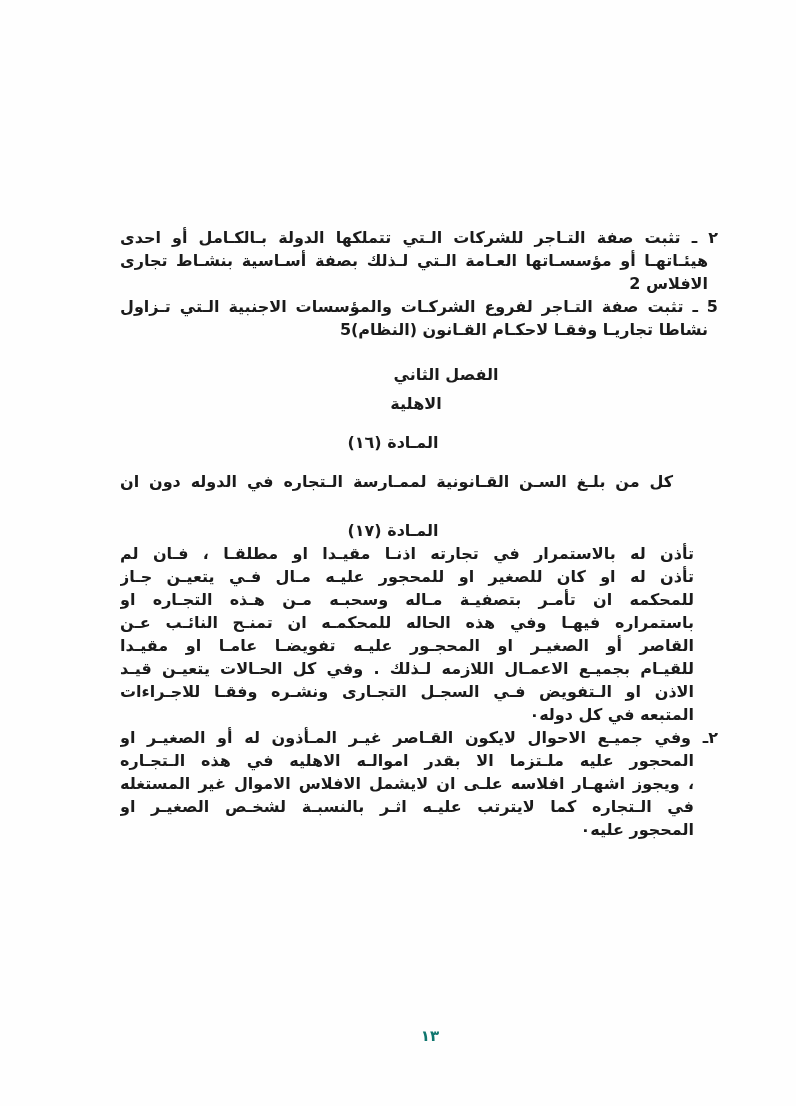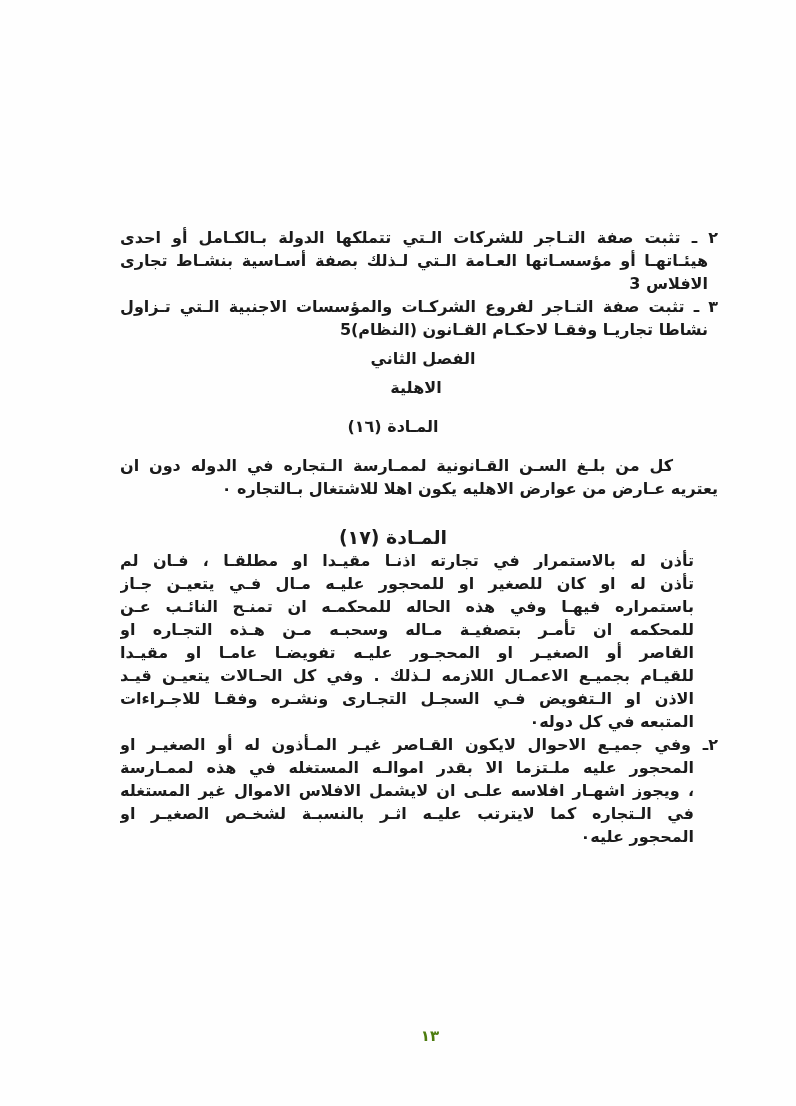--- a/index.html
+++ b/index.html
@@ -41,80 +41,79 @@
   
   .indent-first       { padding-right: 45px; }
 
   .heading {
     text-align: center;
     text-align-last: center;
     position: relative;
     max-height: 23px;
     overflow: hidden;
   }
-  .h-chapter { margin-top: 6px; left: 4px;  }
+  .h-chapter { margin-top: 22px; left: 27px;  }
   .h-ahlia   { margin-top: 6px;  left: -3px;  }
   .h-art16   { margin-top: 16px; left: -26px; }
   .h-art17   { margin-top: 26px; left: -26px; }
   .para16    { margin-top: 2px; }
 
   .page-number {
     position: absolute;
     top: 1025px;
     left: 410px;
     width: 40px;
     text-align: center;
     font-size: 15px;
     line-height: 23px;
     font-weight: 700;
-    color: #4d7c0f;
+    color: #0f766e;
   }
   .marker { white-space: nowrap; }
 </style>
 </head>
 <body>
 
 <div class="page">
   <main class="content">
 
     <section class="clause-top">
       <div class="line"><span class="marker">٢ ـ</span> <span>تثبت صفة التـاجر للشركات الـتي تتملكها الدولة بـالكـامل أو احدى</span></div>
       <div class="line cont">هيئـاتهـا أو مؤسسـاتها العـامة الـتي لـذلك بصفة أسـاسية بنشـاط تجارى</div>
-      <div class="line cont end">الافلاس 3</div>
+      <div class="line cont end">الافلاس 2</div>
     </section>
 
     <section class="clause-top">
-      <div class="line"><span class="marker">٣ ـ</span> <span>تثبت صفة التـاجر لفروع الشركـات والمؤسسات الاجنبية الـتي تـزاول</span></div>
+      <div class="line"><span class="marker">5 ـ</span> <span>تثبت صفة التـاجر لفروع الشركـات والمؤسسات الاجنبية الـتي تـزاول</span></div>
       <div class="line cont end">نشاطا تجاريـا وفقـا لاحكـام القـانون (النظام)5</div>
     </section>
 
     <h2 class="heading h-chapter" style="font-size:16px;margin-bottom:0;">الفصل الثاني</h2>
     <h3 class="heading h-ahlia" style="font-size:16px;margin:6px 0 0 0;">الاهلية</h3>
 
     <h3 class="heading h-art16" style="font-size:16px;margin-bottom:16px;">المـادة (١٦)</h3>
     <section class="para16">
       <div class="line indent-first">كل من بلـغ السـن القـانونية لممـارسة الـتجاره في الدوله دون ان</div>
-      <div class="line end">يعتريه عـارض من عوارض الاهليه يكون اهلا للاشتغال بـالتجاره ٠</div>
     </section>
 
-    <h3 class="heading h-art17" style="font-size:19px;margin-bottom:0;">المـادة (١٧)</h3>
+    <h3 class="heading h-art17" style="font-size:16px;margin-bottom:0;">المـادة (١٧)</h3>
     <section class="sec17">
       <div class="line cont">تأذن له بالاستمرار في تجارته اذنـا مقيـدا او مطلقـا ، فـان لم</div>
       <div class="line cont">تأذن له او كان للصغير او للمحجور عليـه مـال فـي يتعيـن جـاز</div>
+      <div class="line cont">للمحكمه ان تأمـر بتصفيـة مـاله وسحبـه مـن هـذه التجـاره او</div>
       <div class="line cont">باستمراره فيهـا وفي هذه الحاله للمحكمـه ان تمنـح النائـب عـن</div>
-      <div class="line cont">للمحكمه ان تأمـر بتصفيـة مـاله وسحبـه مـن هـذه التجـاره او</div>
       <div class="line cont">القاصر أو الصغيـر او المحجـور عليـه تفويضـا عامـا او مقيـدا</div>
       <div class="line cont">للقيـام بجميـع الاعمـال اللازمه لـذلك . وفي كل الحـالات يتعيـن قيـد</div>
       <div class="line cont">الاذن او الـتفويض فـي السجـل التجـارى ونشـره وفقـا للاجـراءات</div>
       <div class="line cont end">المتبعه في كل دوله٠</div>
     </section>
 
     <section class="sec17">
       <div class="line"><span class="marker">٢ـ</span> <span>وفي جميـع الاحوال لايكون القـاصر غيـر المـأذون له أو الصغيـر او</span></div>
-      <div class="line cont">المحجور عليه ملـتزما الا بقدر اموالـه المستغله في هذه لممـارسة</div>
+      <div class="line cont">المحجور عليه ملـتزما الا بقدر اموالـه الاهليه في هذه الـتجـاره</div>
       <div class="line cont">، ويجوز اشهـار افلاسه علـى ان لايشمل الافلاس الاموال غير المستغله</div>
       <div class="line cont">في الـتجاره كما لايترتب عليـه اثـر بالنسبـة لشخـص الصغيـر او</div>
       <div class="line cont end">المحجور عليه٠</div>
     </section>
 
   </main>
 
   <div class="page-number">١٣</div>
 </div>
 

